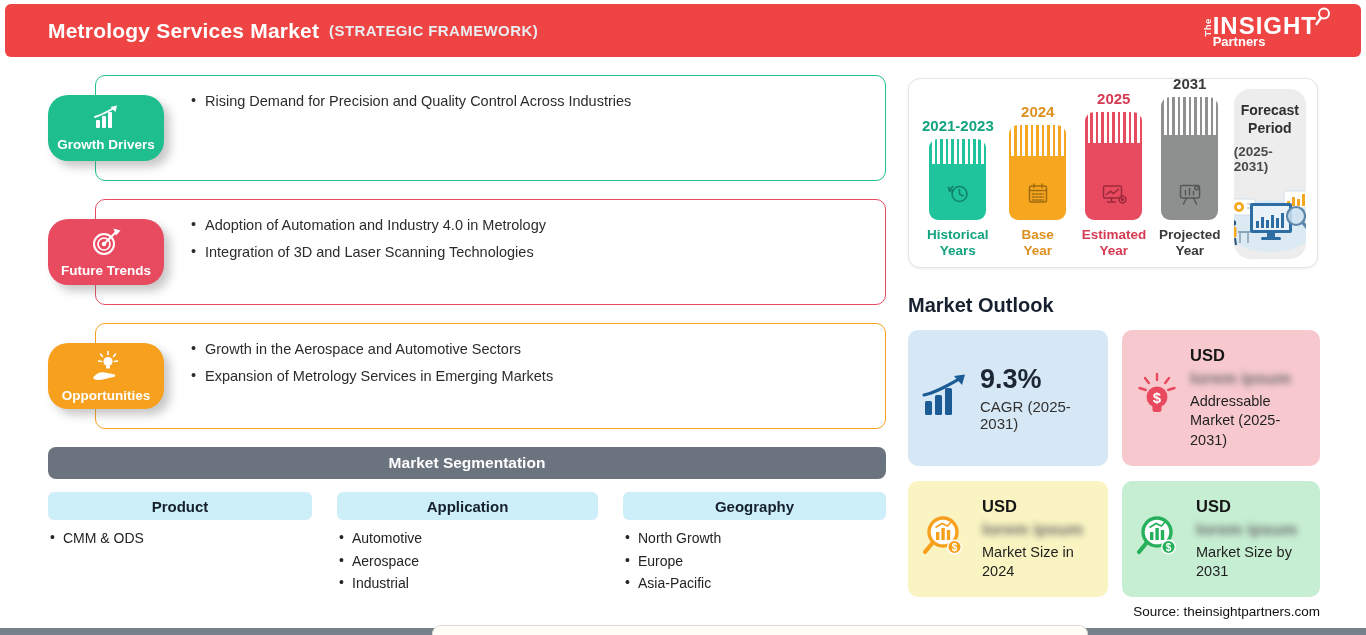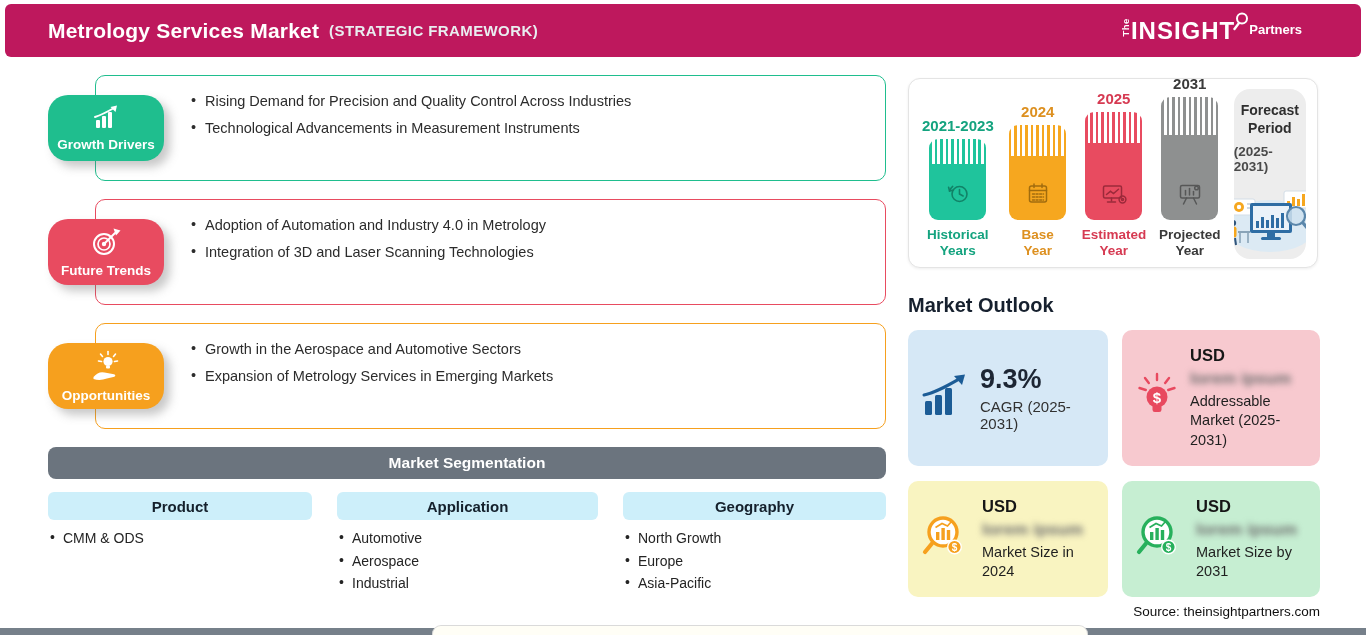--- a/index.html
+++ b/index.html
@@ -1,27 +1,27 @@
 <!DOCTYPE html>
 <html><head>
 <meta charset="utf-8">
 <title>Metrology Services Market</title>
 <style>
   * { margin:0; padding:0; box-sizing:border-box; }
   body { background:#fff; font-family:"Liberation Sans", sans-serif; }
   .page { position:relative; width:1366px; height:635px; background:#fff; overflow:hidden; }
 
   
-  .hdr { position:absolute; top:4px; left:5px; right:5px; height:53px; background:#be185d;
+  .hdr { position:absolute; top:4px; left:5px; right:5px; height:53px; background:#ef4444;
          border-radius:6px; display:flex; align-items:center; padding:0 30px 0 43px; }
   .hdr-title { color:#fff; font-size:21px; font-weight:bold; letter-spacing:.2px; }
   .hdr-sub { color:#e9edf0; font-size:15px; font-weight:bold; margin-left:10px; letter-spacing:.4px; }
   .logo { margin-left:auto; display:flex; align-items:center; color:#fff; }
   .logo-the { font-size:9.5px; font-weight:bold; transform:rotate(-90deg); width:12px; letter-spacing:.5px; }
-  .logo-main { display:flex; flex-direction:row; align-items:center; line-height:1; }
+  .logo-main { display:flex; flex-direction:column; align-items:flex-start; line-height:1; }
   .logo-top { display:flex; align-items:flex-start; }
   .logo-insight { font-size:24px; font-weight:bold; letter-spacing:1px; }
   .logo-lens { margin-left:-3px; margin-top:-7px; }
   .logo-partners { font-size:13px; font-weight:bold; margin-top:-3px; margin-right:29px; }
 
   
   .left { position:absolute; left:48px; top:75px; width:838px; }
   .fw-row { position:relative; height:106px; margin-bottom:18px; }
   .fw-box { position:absolute; left:47px; right:0; top:0; bottom:0; background:#fff;
             border:1.5px solid var(--c); border-radius:10px; }
@@ -113,21 +113,20 @@
       </div>
     </div>
   </header>
 
   <section class="left">
 
     <div class="fw-row" style="--c:#1fbe8e">
       <div class="fw-box">
         <ul>
           <li>Rising Demand for Precision and Quality Control Across Industries</li>
-          <li>Technological Advancements in Measurement Instruments</li>
         </ul>
       </div>
       <div class="fw-badge">
         <span>
           <svg width="30" height="26" viewBox="0 0 30 26">
             <rect x="5" y="15" width="4" height="8" rx="1" fill="#fff"></rect>
             <rect x="11" y="11" width="4" height="12" rx="1" fill="#fff"></rect>
             <rect x="17" y="7" width="4" height="16" rx="1" fill="#fff"></rect>
             <path d="M4 12 C 10 10, 16 7, 23 3" stroke="#fff" stroke-width="2" fill="none" stroke-linecap="round"></path>
             <path d="M19.5 2 L26 0.5 L24.5 7 Z" fill="#fff"></path>

